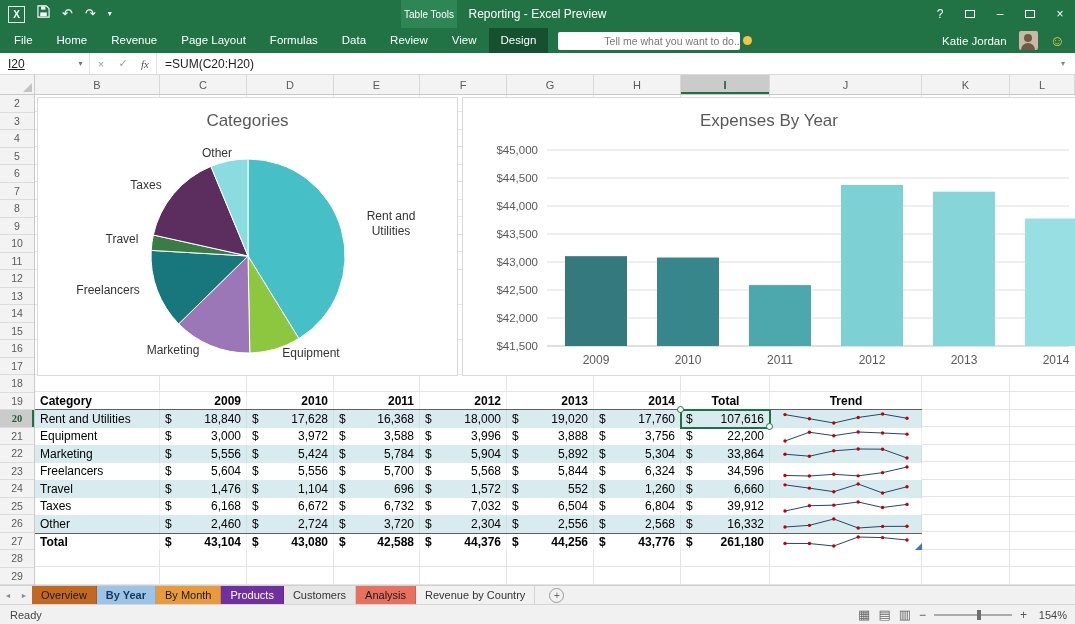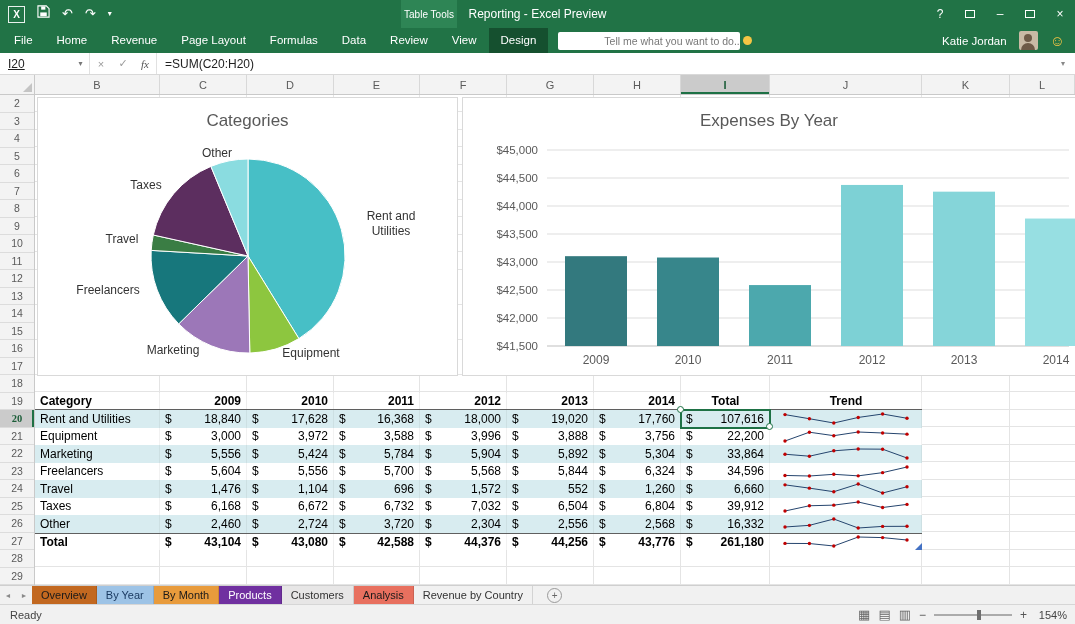--- a/index.html
+++ b/index.html
@@ -84,21 +84,21 @@
 
 .selbox{position:absolute;border:2px solid #1E7145;z-index:5;pointer-events:none;background:transparent;}
 .handle{position:absolute;width:7px;height:7px;border-radius:50%;background:#fff;border:1.5px solid #1E7145;z-index:6;}
 .tbltri{position:absolute;width:0;height:0;border-left:7px solid transparent;border-bottom:7px solid #4472C4;z-index:5;}
 
 
 .sheettabs{position:absolute;left:0;top:585px;width:100%;height:19px;background:#F1F1F1;border-top:1px solid #CFCFCF;display:flex;align-items:stretch;font-size:11px;color:#444;z-index:20;}
 .tabnav{width:16px;display:flex;align-items:center;justify-content:center;color:#8A8A8A;font-size:7px;}
 #sheet-tabs{display:flex;}
 .stab{display:flex;align-items:center;padding:0 9px;border-right:1px solid rgba(0,0,0,.12);white-space:nowrap;}
-.stab.active{font-weight:normal;}
+.stab.active{font-weight:bold;}
 .addtab{width:15px;height:15px;margin:2px 0 0 14px;border:1px solid #9A9A9A;border-radius:50%;display:flex;align-items:center;justify-content:center;font-size:10px;color:#666;flex:none;}
 
 
 .statusbar{position:absolute;left:0;top:604px;width:100%;height:20px;background:#F1F1F1;border-top:1px solid #D6D6D6;display:flex;align-items:center;font-size:11px;color:#444;z-index:20;}
 .statusleft{margin-left:10px;}
 .statusright{position:absolute;right:8px;display:flex;align-items:center;gap:8px;}
 .viewico{font-size:13px;color:#666;line-height:19px;}
 .zoomtrack{width:78px;height:2px;background:#ABABAB;position:relative;}
 .zoomthumb{position:absolute;left:55%;top:-4px;width:4px;height:10px;background:#6E6E6E;}
 .zoomsign{font-size:12px;color:#555;}

